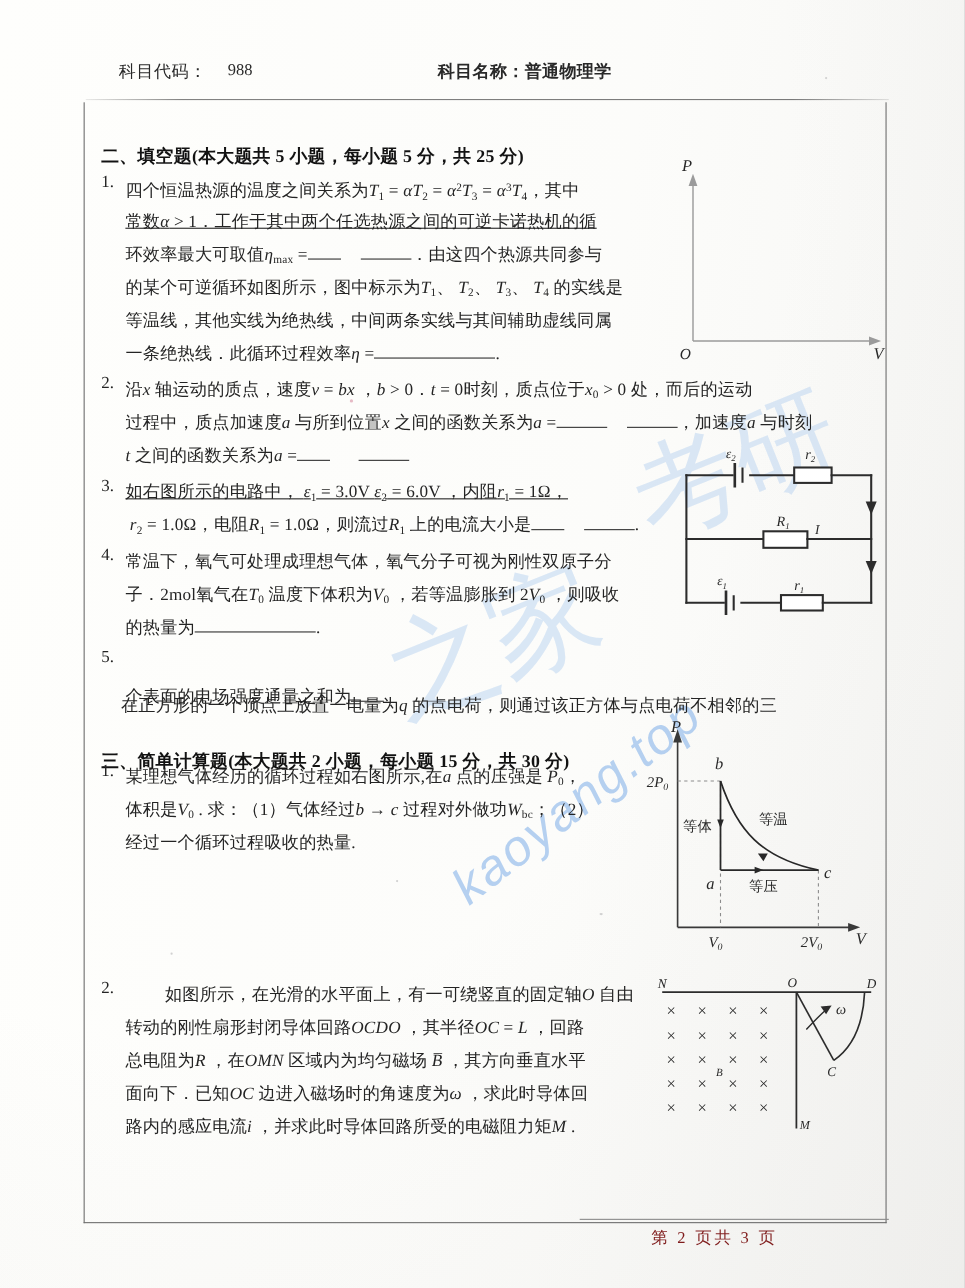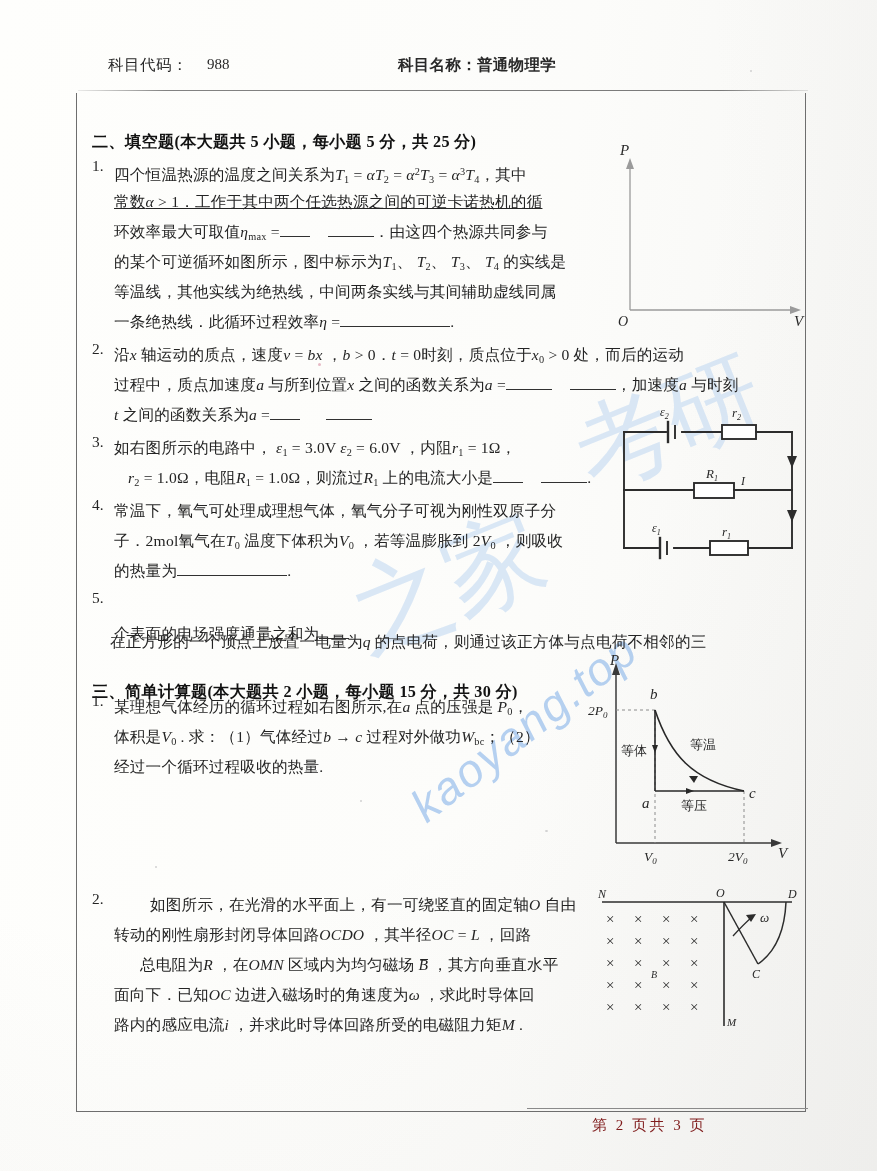--- a/index.html
+++ b/index.html
@@ -203,43 +203,43 @@
   <div class="txt" style="left:114px; top:247px;">的某个可逆循环如图所示，图中标示为<i class="v">T</i><span class="subn">1</span>、 <i class="v">T</i><span class="subn">2</span>、 <i class="v">T</i><span class="subn">3</span>、 <i class="v">T</i><span class="subn">4</span> 的实线是</div>
   <div class="txt" style="left:114px; top:277px;">等温线，其他实线为绝热线，中间两条实线与其间辅助虚线同属</div>
   <div class="txt" style="left:114px; top:307px;">一条绝热线．此循环过程效率<i class="v">η</i> =<span class="blank bk-xl"></span>.</div>
 
   <div class="qnum" style="left:92px; top:340px;">2.</div>
   <div class="txt" style="left:114px; top:340px;">沿<i class="v">x</i> 轴运动的质点，速度<i class="v">v</i> = <i class="v">bx</i> ，<i class="v">b</i> &gt; 0．<i class="v">t</i> = 0时刻，质点位于<i class="v">x</i><span class="subn">0</span> &gt; 0 处，而后的运动</div>
   <div class="txt" style="left:114px; top:370px;">过程中，质点加速度<i class="v">a</i> 与所到位置<i class="v">x</i> 之间的函数关系为<i class="v">a</i> =<span class="blank bk-m"></span><span class="gap18"></span><span class="blank bk-m"></span>，加速度<i class="v">a</i> 与时刻</div>
   <div class="txt" style="left:114px; top:400px;"><i class="v">t</i> 之间的函数关系为<i class="v">a</i> =<span class="blank bk-s"></span><span class="gap26"></span><span class="blank bk-m"></span></div>
 
   <div class="qnum" style="left:92px; top:433px;">3.</div>
-  <div class="txt" style="left:114px; top:433px;">如右图所示的电路中， <i class="v">ε</i><span class="subn">1</span> = 3.0V <i class="v">ε</i><span class="subn">2</span> = 6.0V ，内阻<i class="v">r</i><span class="subn">1</span> = 1Ω，</div>
-  <div class="txt" style="left:128px; top:463px;"><i class="v">r</i><span class="subn">2</span> = 1.0Ω，电阻<i class="v">R</i><span class="subn">1</span> = 1.0Ω，则流过<i class="v">R</i><span class="subn">1</span> 上的电流大小是<span class="blank bk-s"></span><span class="gap18"></span><span class="blank bk-m"></span>.</div>
+  <div class="txt" style="left:114px; top:433px;text-decoration:underline;">如右图所示的电路中， <i class="v">ε</i><span class="subn">1</span> = 3.0V <i class="v">ε</i><span class="subn">2</span> = 6.0V ，内阻<i class="v">r</i><span class="subn">1</span> = 1Ω，</div>
+  <div class="txt" style="left:118px; top:463px;"><i class="v">r</i><span class="subn">2</span> = 1.0Ω，电阻<i class="v">R</i><span class="subn">1</span> = 1.0Ω，则流过<i class="v">R</i><span class="subn">1</span> 上的电流大小是<span class="blank bk-s"></span><span class="gap18"></span><span class="blank bk-m"></span>.</div>
 
   <div class="qnum" style="left:92px; top:496px;">4.</div>
   <div class="txt" style="left:114px; top:496px;">常温下，氧气可处理成理想气体，氧气分子可视为刚性双原子分</div>
   <div class="txt" style="left:114px; top:526px;">子．2mol氧气在<i class="v">T</i><span class="subn">0</span> 温度下体积为<i class="v">V</i><span class="subn">0</span> ，若等温膨胀到 2<i class="v">V</i><span class="subn">0</span> ，则吸收</div>
   <div class="txt" style="left:114px; top:556px;">的热量为<span class="blank bk-xl"></span>.</div>
 
   <div class="qnum" style="left:92px; top:589px;">5.</div>
   <div class="txt" style="left:110px; top:589px;margin-top:38px;">在正方形的一个顶点上放置一电量为<i class="v">q</i> 的点电荷，则通过该正方体与点电荷不相邻的三</div>
   <div class="txt" style="left:114px; top:619px;">个表面的电场强度通量之和为<span class="blank bk-s"></span><span class="gap26"></span><span class="blank bk-s" style="opacity:.55"></span></div>
 
   <div class="txt sec-head" style="left:92px; top:658px;margin-top:19px;">三、简单计算题(本大题共 2 小题，每小题 15 分，共 30 分)</div>
 
   <div class="qnum" style="left:92px; top:692px;">1.</div>
   <div class="txt" style="left:114px; top:692px;">某理想气体经历的循环过程如右图所示,在<i class="v">a</i> 点的压强是 <i class="v">P</i><span class="subn">0</span>，</div>
   <div class="txt" style="left:114px; top:722px;">体积是<i class="v">V</i><span class="subn">0</span> . 求：（1）气体经过<i class="v">b</i> → <i class="v">c</i> 过程对外做功<i class="v">W</i><span class="subn">bc</span>；（2）</div>
   <div class="txt" style="left:114px; top:752px;">经过一个循环过程吸收的热量.</div>
 
   <div class="qnum" style="left:92px; top:890px;">2.</div>
   <div class="txt" style="left:114px; top:890px;margin-left:36px;">如图所示，在光滑的水平面上，有一可绕竖直的固定轴<i class="v">O</i> 自由</div>
   <div class="txt" style="left:114px; top:920px;">转动的刚性扇形封闭导体回路<i class="v">OCDO</i> ，其半径<i class="v">OC</i> = <i class="v">L</i> ，回路</div>
-  <div class="txt" style="left:114px; top:950px;margin-left:26px;">总电阻为<i class="v">R</i> ，在<i class="v">OMN</i> 区域内为均匀磁场 <i class="v">B̅</i> ，其方向垂直水平</div>
+  <div class="txt" style="left:114px; top:950px;">总电阻为<i class="v">R</i> ，在<i class="v">OMN</i> 区域内为均匀磁场 <i class="v">B̅</i> ，其方向垂直水平</div>
   <div class="txt" style="left:114px; top:1010px;">路内的感应电流<i class="v">i</i> ，并求此时导体回路所受的电磁阻力矩<i class="v">M</i> .</div>
   <div class="txt" style="left:114px; top:980px;">面向下．已知<i class="v">OC</i> 边进入磁场时的角速度为<i class="v">ω</i> ，求此时导体回</div>
 
   <div class="fig" style="left:618px; top:145px;">
     <svg width="190" height="185" viewBox="0 0 190 185">
       <g stroke="#9a9a9a" stroke-width="1.3" fill="none">
         <line x1="12" y1="165" x2="12" y2="20"></line>
         <line x1="12" y1="165" x2="176" y2="165"></line>
       </g>
       <polygon points="12,13 8,24 16,24" fill="#9a9a9a"></polygon>

